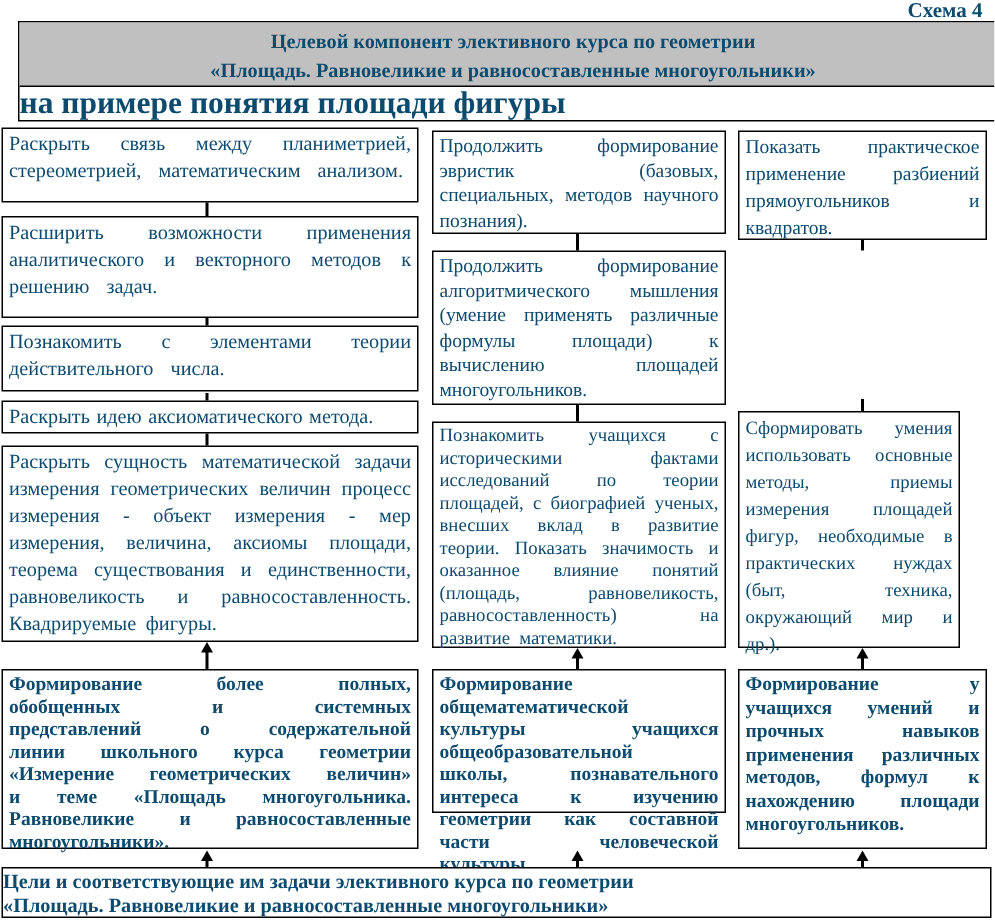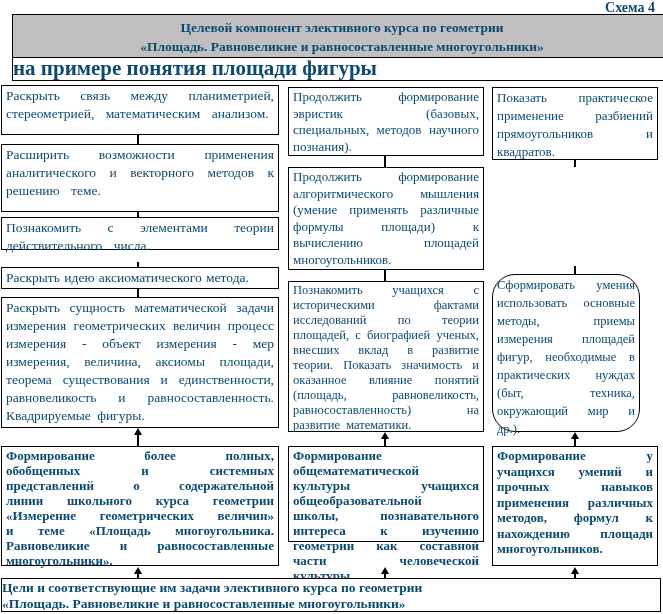--- a/index.html
+++ b/index.html
@@ -24,33 +24,33 @@
   
   .bx{
     position:absolute;border:1.5px solid #000;box-sizing:border-box;background:transparent;
     text-align:justify;padding:1px 4px 0 4px;overflow:visible;
   }
   .task{font-size:13px;}
   .goal{font-weight:bold;}
   
   #l1{left:1px;top:85px;width:278px;height:50px;font-size:13.5px;line-height:18px;word-spacing:8px;}
   #l2{left:1px;top:144px;width:278px;height:68px;font-size:13.5px;line-height:18px;word-spacing:8px;}
-  #l3{left:1px;top:217px;width:278px;height:33px;font-size:13.5px;line-height:18px;word-spacing:8px;}
+  #l3{left:1px;top:217px;width:278px;height:44px;font-size:13.5px;line-height:18px;word-spacing:8px;}
   #l4{left:1px;top:267px;width:278px;height:22px;font-size:13.5px;line-height:18px;word-spacing:1px;}
   #l5{left:1px;top:297px;width:278px;height:131px;font-size:13.5px;line-height:18px;word-spacing:3px;}
   #lg{left:1px;top:446px;width:278px;height:120px;font-size:13px;line-height:15px;word-spacing:14px;}
   
   #m1{left:288px;top:87px;width:196px;height:69px;line-height:16.5px;word-spacing:4px;}
   #m2{left:288px;top:167px;width:196px;height:103px;line-height:16.5px;word-spacing:4px;}
   #m3{left:288px;top:281px;width:196px;height:151px;font-size:12.5px;line-height:15px;word-spacing:3px;}
   #mg{left:288px;top:446px;width:196px;height:96px;font-size:13px;line-height:15px;word-spacing:12px;}
   
   #r1{left:492px;top:87px;width:166px;height:73px;line-height:18px;word-spacing:4px;}
   #r2{left:492px;top:167px;width:166px;height:99px;line-height:18px;word-spacing:4px;}
-  #r3{left:492px;top:274px;width:148px;height:158px;font-size:12.5px;line-height:18px;word-spacing:3px;border-radius:23px;}
+  #r3{left:492px;top:274px;width:148px;height:158px;font-size:12.5px;line-height:18px;word-spacing:3px;}
   #rg{left:492px;top:446px;width:166px;height:120px;font-size:13px;line-height:15.5px;word-spacing:8px;}
   
   #ftr{left:1px;top:578px;width:660px;height:34px;
        font-weight:bold;font-size:13.5px;line-height:15.5px;padding-top:1px;}
   
   .vl{position:absolute;width:2px;background:#000;}
   .arr{position:absolute;width:0;height:0;
        border-left:4px solid transparent;border-right:4px solid transparent;
        border-bottom:7px solid #000;}
 </style>
@@ -63,21 +63,21 @@
 
   <div class="frame" id="hdr">
     <div class="hdr-gray">
       <div>Целевой компонент элективного курса по геометрии</div>
       <div>«Площадь. Равновеликие и равносоставленные многоугольники»</div>
     </div>
     <div class="hdr-sub">на примере понятия площади фигуры</div>
   </div>
 
   <div class="bx task" id="l1">Раскрыть связь между планиметрией, стереометрией, математическим анализом.</div>
-  <div class="bx task" id="l2">Расширить возможности применения аналитического и векторного методов к решению теме.</div>
+  <div class="bx task" id="l2">Расширить возможности применения аналитического и векторного методов к решению задач.</div>
   <div class="bx task" id="l3">Познакомить с элементами теории действительного числа.</div>
   <div class="bx task" id="l4">Раскрыть идею аксиоматического метода.</div>
   <div class="bx task" id="l5">Раскрыть сущность математической задачи измерения геометрических величин процесс измерения - объект измерения - мер измерения, величина, аксиомы площади, теорема существования и единственности, равновеликость и равносоставленность. Квадрируемые фигуры.</div>
   <div class="bx goal" id="lg">Формирование более полных, обобщенных и системных представлений о содержательной линии школьного курса геометрии «Измерение геометрических величин» и теме «Площадь многоугольника. Равновеликие и равносоставленные многоугольники».</div>
 
   <div class="bx task" id="m1">Продолжить формирование эвристик (базовых, специальных, методов научного познания).</div>
   <div class="bx task" id="m2">Продолжить формирование алгоритмического мышления (умение применять различные формулы площади) к вычислению площадей многоугольников.</div>
   <div class="bx task" id="m3">Познакомить учащихся с историческими фактами исследований по теории площадей, с биографией ученых, внесших вклад в развитие теории. Показать значимость и оказанное влияние понятий (площадь, равновеликость, равносоставленность) на развитие математики.</div>
   <div class="bx goal" id="mg">Формирование общематематической культуры учащихся общеобразовательной школы, познавательного интереса к изучению геометрии как составной части человеческой культуры</div>
 

